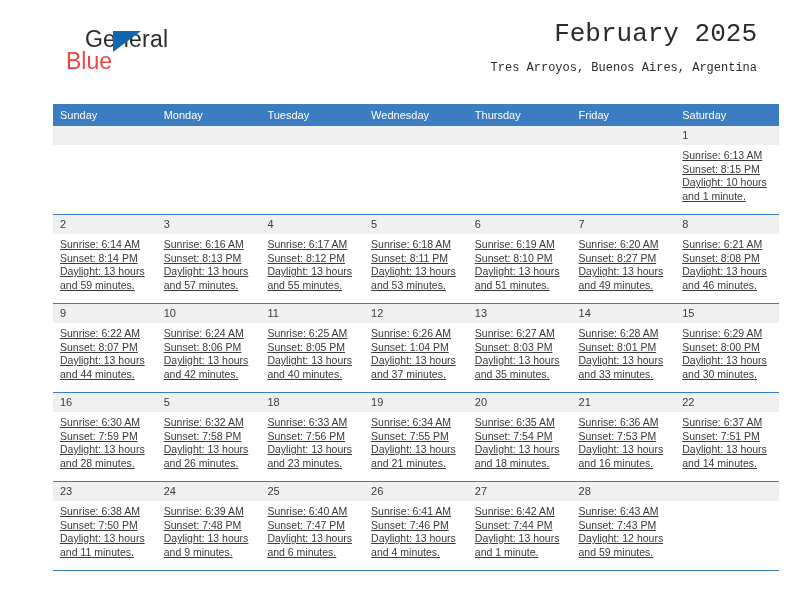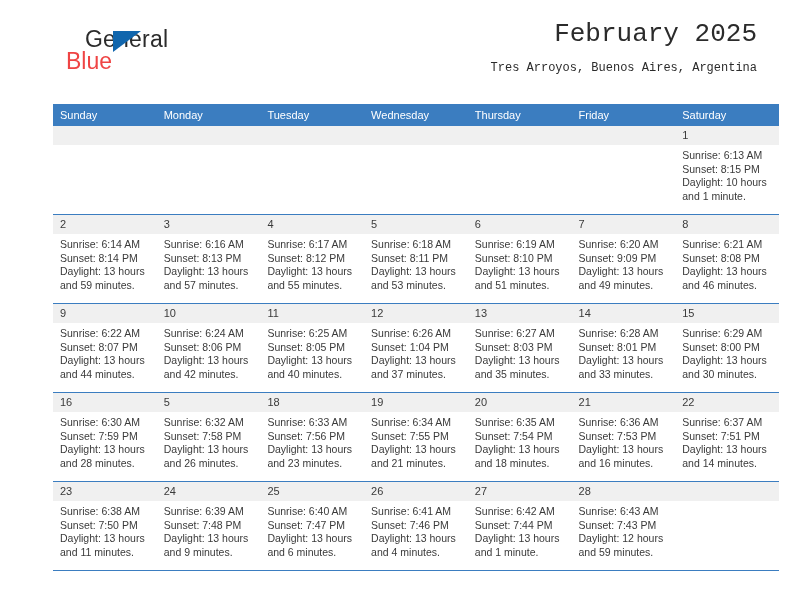--- a/index.html
+++ b/index.html
@@ -125,20 +125,21 @@
     line-height: 19px;
     padding-left: 7px;
     font-size: 11px;
     color: #3a3a3a;
   }
   .cell-body {
     padding: 4px 6px 0 7px;
     font-size: 10.5px;
     line-height: 13.6px;
     color: #3a3a3a;
+    text-decoration: underline;
   }
   .cell-body div {
     white-space: nowrap;
   }
   .cell.empty .daynum-band {
     background: #f0f0f0;
   }
 </style>
 </head>
 <body>
@@ -270,21 +271,21 @@
                 <div>Daylight: 13 hours</div>
                 <div>and 51 minutes.</div>
               </div>
             </div>
           </td>
           <td>
             <div class="cell">
               <div class="daynum-band">7</div>
               <div class="cell-body">
                 <div>Sunrise: 6:20 AM</div>
-                <div>Sunset: 9:09 PM</div>
+                <div>Sunset: 8:27 PM</div>
                 <div>Daylight: 13 hours</div>
                 <div>and 49 minutes.</div>
               </div>
             </div>
           </td>
           <td>
             <div class="cell">
               <div class="daynum-band">8</div>
               <div class="cell-body">
                 <div>Sunrise: 6:21 AM</div>

